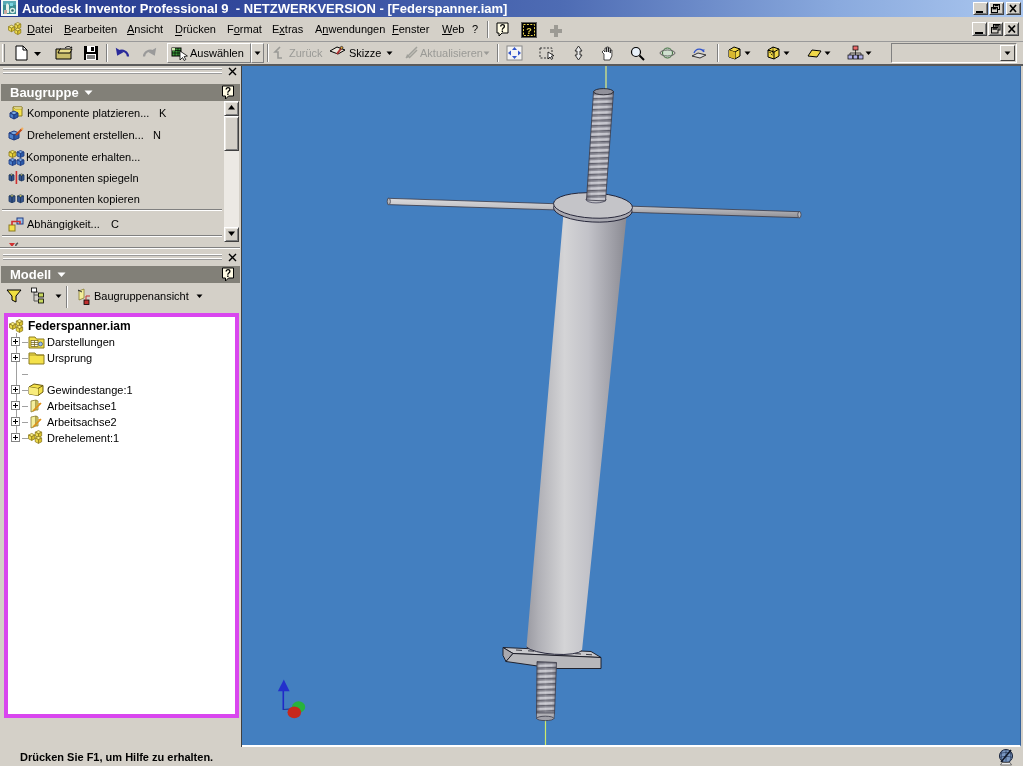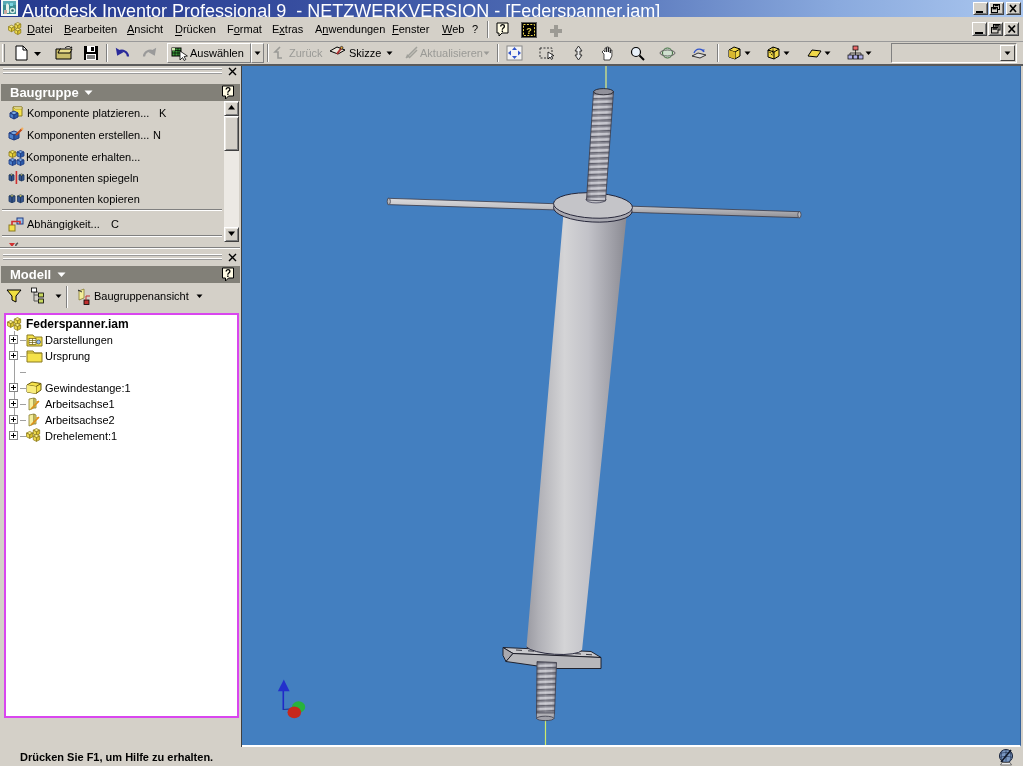--- a/index.html
+++ b/index.html
@@ -4,21 +4,21 @@
 <style>
 * { margin:0; padding:0; box-sizing:border-box; }
 html,body { width:1023px; height:766px; overflow:hidden; }
 body { font-family:"Liberation Sans", sans-serif; font-size:11px; background:#d4d0c8; position:relative; }
 .abs { position:absolute; }
 
 
 #titlebar { left:0; top:0; width:1023px; height:17px;
   background:linear-gradient(90deg,#253a8e 0%, #33499c 25%, #4e6cb4 55%, #8aaade 82%, #abc7ef 100%);
   color:#fff; }
-#titlebar .txt { position:absolute; left:22px; top:1px; font-size:18px; font-weight:normal; letter-spacing:0px; white-space:nowrap; }
+#titlebar .txt { position:absolute; left:22px; top:1px; font-size:13px; font-weight:bold; letter-spacing:0px; white-space:nowrap; }
 .winbtn { position:absolute; width:15px; height:13px; background:#d4d0c8;
   border-top:1px solid #fff; border-left:1px solid #fff; border-right:1px solid #404040; border-bottom:1px solid #404040;
   box-shadow:inset 1px 1px 0 #d4d0c8, inset -1px -1px 0 #808080;
   font-size:9px; text-align:center; color:#000; }
 
 #menubar { left:0; top:17px; width:1023px; height:25px; background:#d4d0c8; }
 #menubar .mi { position:absolute; top:6px; color:#000; font-size:11px; white-space:nowrap; }
 
 #toolbar { left:0; top:42px; width:1023px; height:22px; background:#d4d0c8;text-decoration:underline; }
 #hline { left:0; top:64px; width:1023px; height:2px; background:#5a5a5a; }
@@ -323,21 +323,21 @@
         <div class="sc" style="left:159px">K</div>
     </div>
     <div class="cmd" style="top:23px">
       <svg class="ic" width="16" height="16" viewBox="0 0 16 16">
         <path d="M1 6 l5 -2 l5 2 l-5 2 Z" fill="#7aa8e0" stroke="#203a80"></path>
         <path d="M1 6 l5 2 v5 l-5 -2 Z" fill="#4a7ec8" stroke="#203a80"></path>
         <path d="M11 6 l-5 2 v5 l5 -2 Z" fill="#2a5aa8" stroke="#203a80"></path>
         <path d="M8 8 C11 5 13 3 14 2" stroke="#c04a18" stroke-width="2" fill="none"></path>
         <circle cx="14.2" cy="1.8" r="1.2" fill="#f0b060"></circle>
       </svg>
-      <div class="tx">Komponenten erstellen...</div>
+      <div class="tx">Drehelement erstellen...</div>
         <div class="sc" style="left:153px">N</div>
     </div>
     <div class="cmd" style="top:45px">
       <svg class="ic" width="17" height="17" viewBox="0 0 17 17">
         <g stroke-width="0.8">
           <path d="M1 3 l3.5-1.5 L8 3 l-3.5 1.5 Z" fill="#f4e86a" stroke="#8a7a20"></path>
           <path d="M1 3 v4 l3.5 1.5 v-4 Z" fill="#ecd840" stroke="#8a7a20"></path>
           <path d="M8 3 v4 L4.5 8.5 v-4 Z" fill="#d8c030" stroke="#8a7a20"></path>
         </g>
         <g>
@@ -451,21 +451,21 @@
         <path d="M2 2 l1.8 0 l-1.2 1.4 Z" fill="#333"></path>
       <rect x="8" y="12" width="5" height="4.5" fill="#c03030" stroke="#000" stroke-width="0.8"></rect>
       <path d="M10 12 V8 H14" stroke="#c03030" fill="none"></path>
     </svg>
     <div class="abs" style="left:94px;top:7px;font-size:11px">Baugruppenansicht</div>
     <svg class="abs" style="left:196px;top:11px" width="8" height="5">
         <path d="M0.5 0.5 L3.5 4 L6.5 0.5 Z" fill="#000"></path>
       </svg>
   </div>
 
-  <div class="abs" style="left:4px;top:247px;width:235px;height:405px;background:#fff;border:2px solid #d946ef" id="tree">
+  <div class="abs" style="left:4px;top:247px;width:235px;height:405px;background:#fff;border:4px solid #d946ef" id="tree">
     <svg class="abs" style="left:0;top:0" width="20" height="130">
       <path d="M8.5 16 V121" stroke="#a0a0a0" stroke-width="1" fill="none"></path>
       <g stroke="#a0a0a0">
         <path d="M14 25.5 H20 M14 41.5 H20 M14 57.5 H20 M14 73.5 H20 M14 89.5 H20 M14 105.5 H20 M14 121.5 H20"></path>
       </g>
     </svg>
     <div class="trow" style="top:1px">
       <svg class="ti" style="left:1px;top:1px;position:absolute" width="16" height="15" viewBox="0 0 15 14">
         <g stroke="#8a7818" stroke-width="0.7">
       <g transform="translate(6.8,0.5)">

